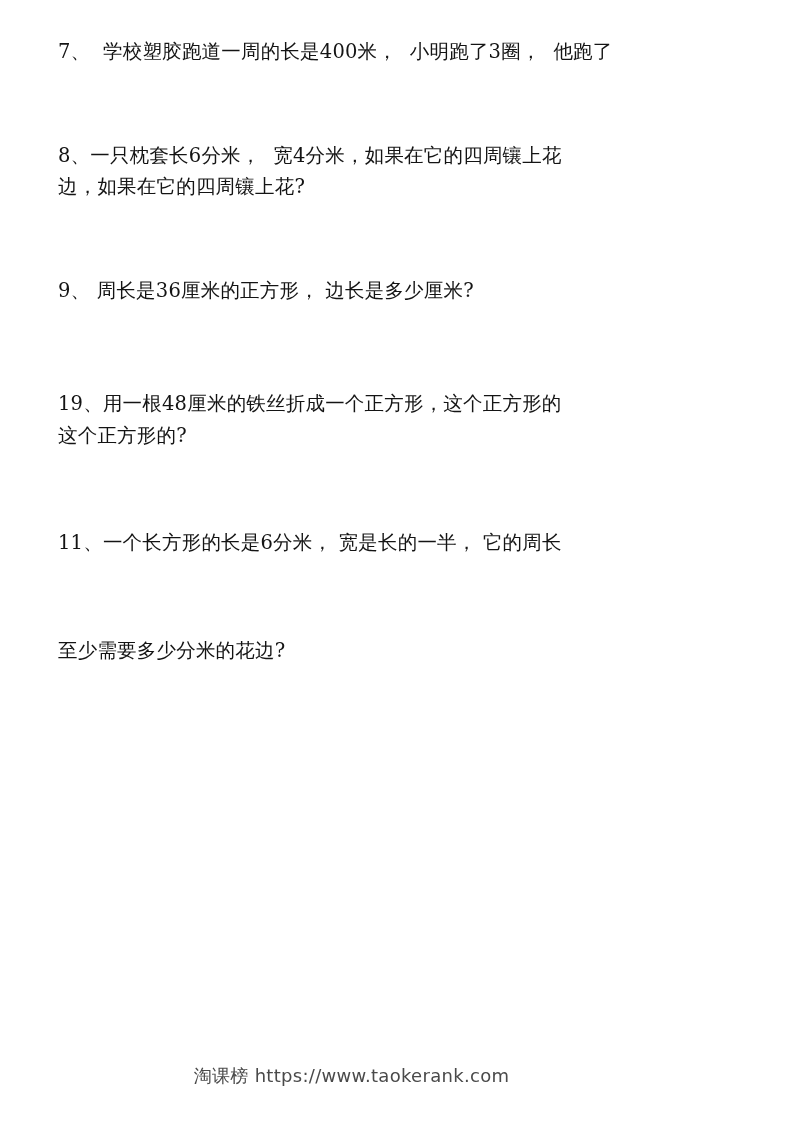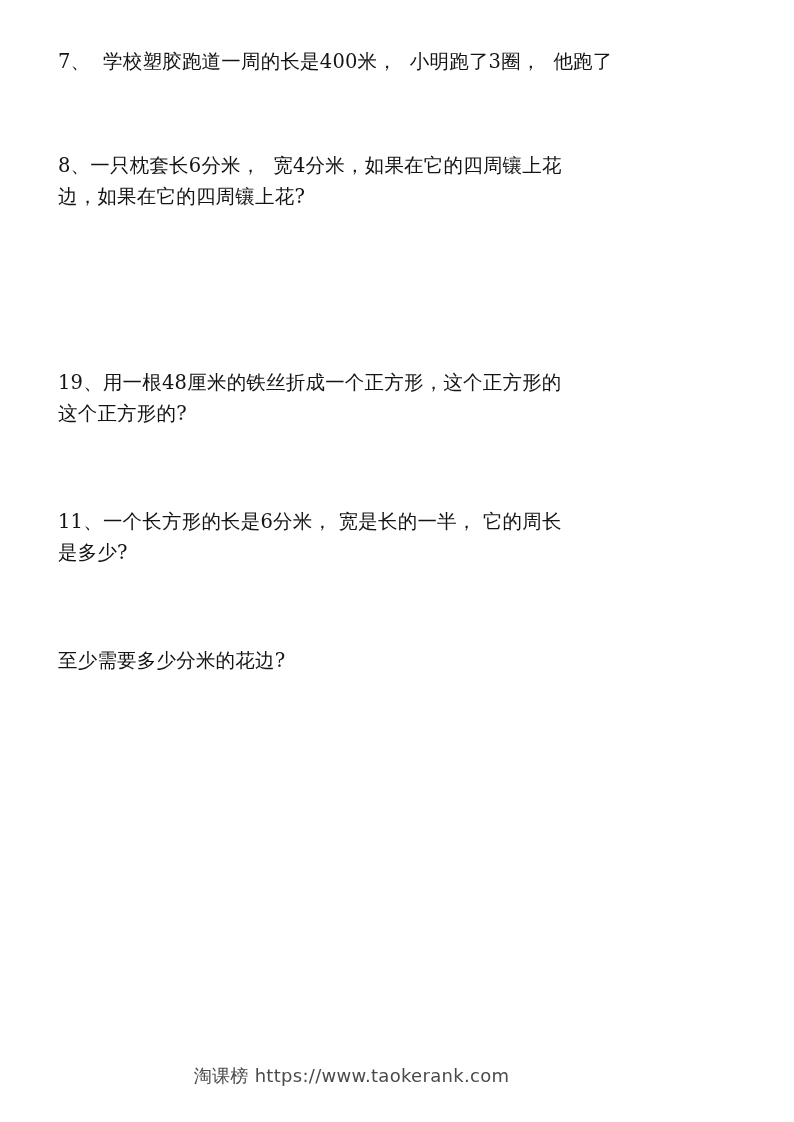--- a/index.html
+++ b/index.html
@@ -13,21 +13,21 @@
     font-family: "DejaVu Serif", "Liberation Serif", serif;
     color: #111111;
     position: relative;
     overflow: hidden;
   }
   .page {
     position: relative;
     width: 703px;
     height: 1122px;
     box-sizing: border-box;
-    padding: 46px 58px 0 58px;
+    padding: 36px 58px 0 58px;
   }
   .problem {
     font-size: 19.5px;
     line-height: 1.62;
     letter-spacing: 0.2px;
     color: #141414;
     text-align: left;
   }
   .problem .line {
     display: block;
@@ -63,33 +63,35 @@
 
   <div class="gap-1"></div>
 
   <div class="problem">
     <span class="line">8、一只枕套长6分米，  宽4分米，如果在它的四周镶上花</span>
     <span class="line">边，如果在它的四周镶上花?</span>
   </div>
 
   <div class="gap-2"></div>
 
+  <div class="problem">
+    <span class="line">9、 周长是36厘米的正方形， 边长是多少厘米?</span>
+  </div>
 
   <div class="gap-3"></div>
 
   <div class="problem">
     <span class="line">19、用一根48厘米的铁丝折成一个正方形，这个正方形的</span>
     <span class="line">这个正方形的?</span>
   </div>
 
   <div class="gap-4"></div>
 
   <div class="problem">
     <span class="line">11、一个长方形的长是6分米， 宽是长的一半， 它的周长</span>
-    <span class="line">是多少?</span>
   </div>
 
   <div class="gap-5"></div>
 
   <div class="problem">
     <span class="line">至少需要多少分米的花边?</span>
   </div>
 
   <div class="footer">淘课榜 https://www.taokerank.com</div>
 

